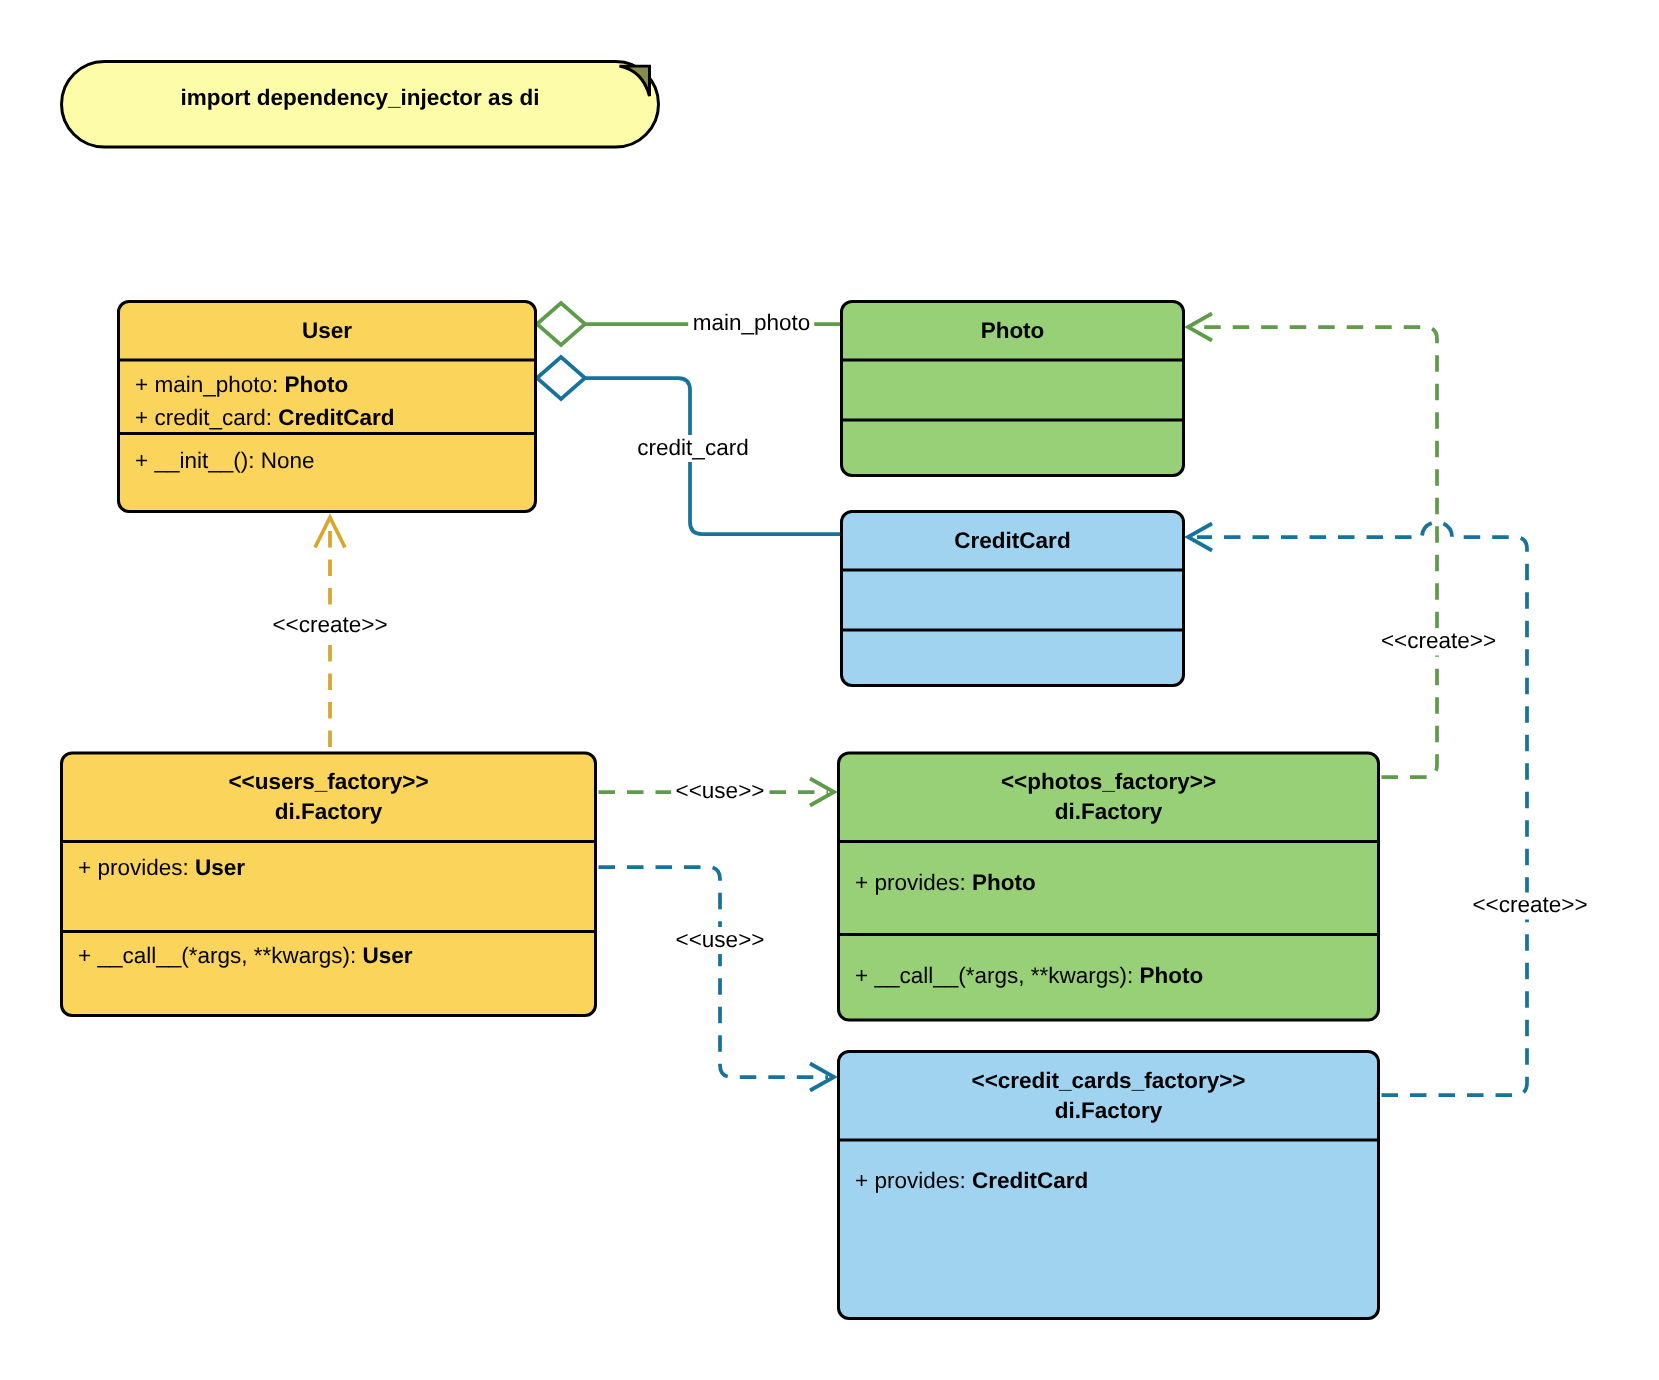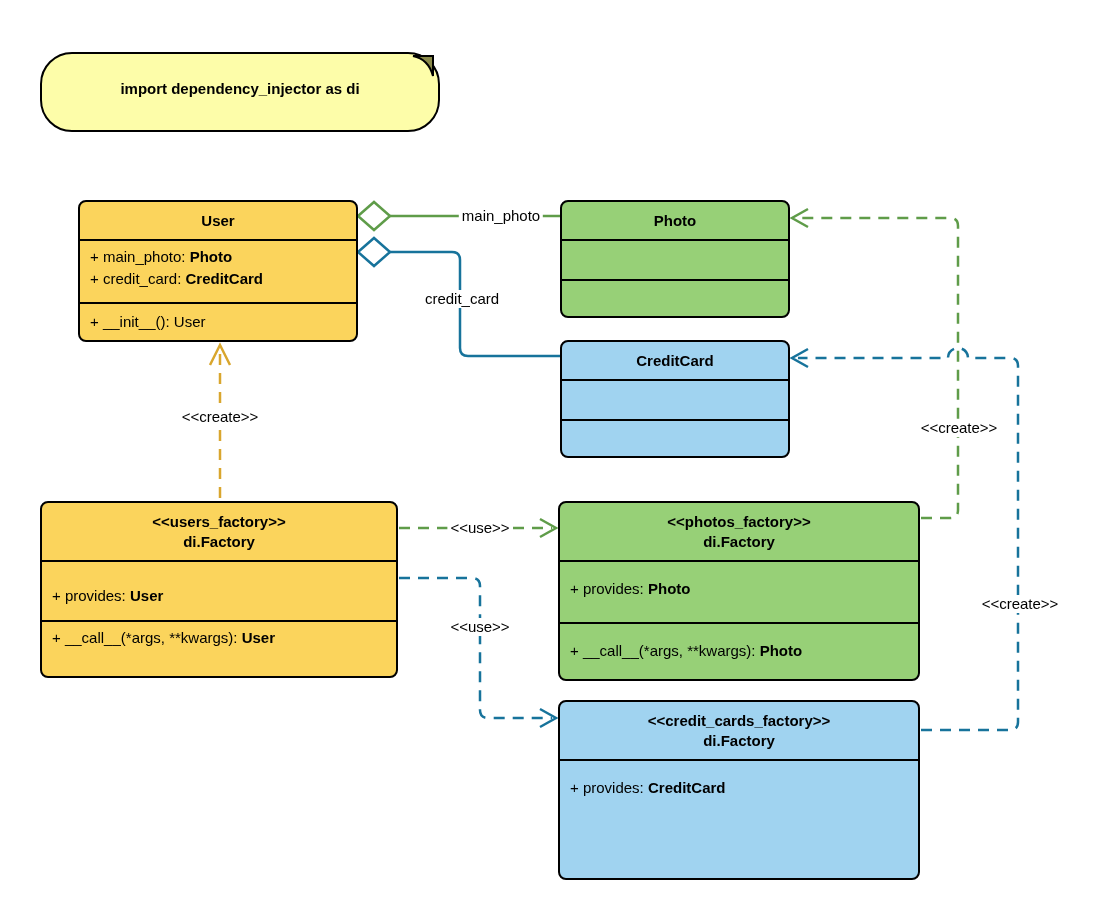--- a/index.html
+++ b/index.html
@@ -133,37 +133,37 @@
       <path class="conn dashed stroke-green" d="M921,518 L950,518 Q958,518 958,510 L958,226 Q958,218 950,218 L798,218"></path>
       <polyline class="head stroke-green" points="808,209 792,218 808,227"></polyline>
     </g>
 
     <g>
       <path class="conn dashed stroke-blue" d="M921,730 L1010,730 Q1018,730 1018,722 L1018,366 Q1018,358 1010,358 L968,358 A10,10 0 0 0 948,358 L798,358"></path>
       <polyline class="head stroke-blue" points="808,349 792,358 808,367"></polyline>
     </g>
   </svg>
 
-  <div class="uml-note" style="left:40px; top:52px; width:400px; height:80px;border-radius:32px;">
+  <div class="uml-note" style="left:40px; top:40px; width:400px; height:59px;border-radius:32px;">
     <span class="note-text">import dependency_injector as di</span>
     <svg class="note-fold" viewBox="0 0 26 26">
       <path d="M2,1 C12,3 19,10 22,21 L22,1 Z" fill="#8A8A4A" stroke="#000" stroke-width="2"></path>
     </svg>
   </div>
 
   <div class="uml-box yellow" style="left:78px; top:200px; width:280px; height:142px;">
     <div class="uml-title" style="height:37px; border-top:none;">
       <span>User</span>
     </div>
-    <div class="uml-comp" style="height:63px;">
+    <div class="uml-comp" style="height:49px;">
       <div class="row"><span>+ main_photo: </span><b>Photo</b></div>
       <div class="row"><span>+ credit_card: </span><b>CreditCard</b></div>
     </div>
     <div class="uml-comp" style="height:42px; padding-top:7px;">
-      <div class="row"><span>+ __init__(): User</span><b></b></div>
+      <div class="row"><span>+ __init__(): None</span><b></b></div>
     </div>
   </div>
 
   <div class="uml-box green" style="left:560px; top:200px; width:230px; height:118px;">
     <div class="uml-title" style="height:37px;">
       <span>Photo</span>
     </div>
     <div class="uml-comp" style="height:40px;"></div>
     <div class="uml-comp" style="height:41px;"></div>
   </div>
@@ -174,21 +174,21 @@
     </div>
     <div class="uml-comp" style="height:40px;"></div>
     <div class="uml-comp" style="height:41px;"></div>
   </div>
 
   <div class="uml-box yellow" style="left:40px; top:501px; width:358px; height:177px;">
     <div class="uml-title" style="height:57px;border-radius:22px;">
       <span>&lt;&lt;users_factory&gt;&gt;</span>
       <span>di.Factory</span>
     </div>
-    <div class="uml-comp" style="height:60px; padding-top:23px;">
+    <div class="uml-comp" style="height:60px; padding-top:6px;">
       <div class="row"><span>+ provides: </span><b>User</b></div>
     </div>
     <div class="uml-comp" style="height:60px; ">
       <div class="row"><span>+ __call__(*args, **kwargs): </span><b>User</b></div>
     </div>
   </div>
 
   <div class="uml-box green" style="left:558px; top:501px; width:362px; height:180px;">
     <div class="uml-title" style="height:57px;">
       <span>&lt;&lt;photos_factory&gt;&gt;</span>

